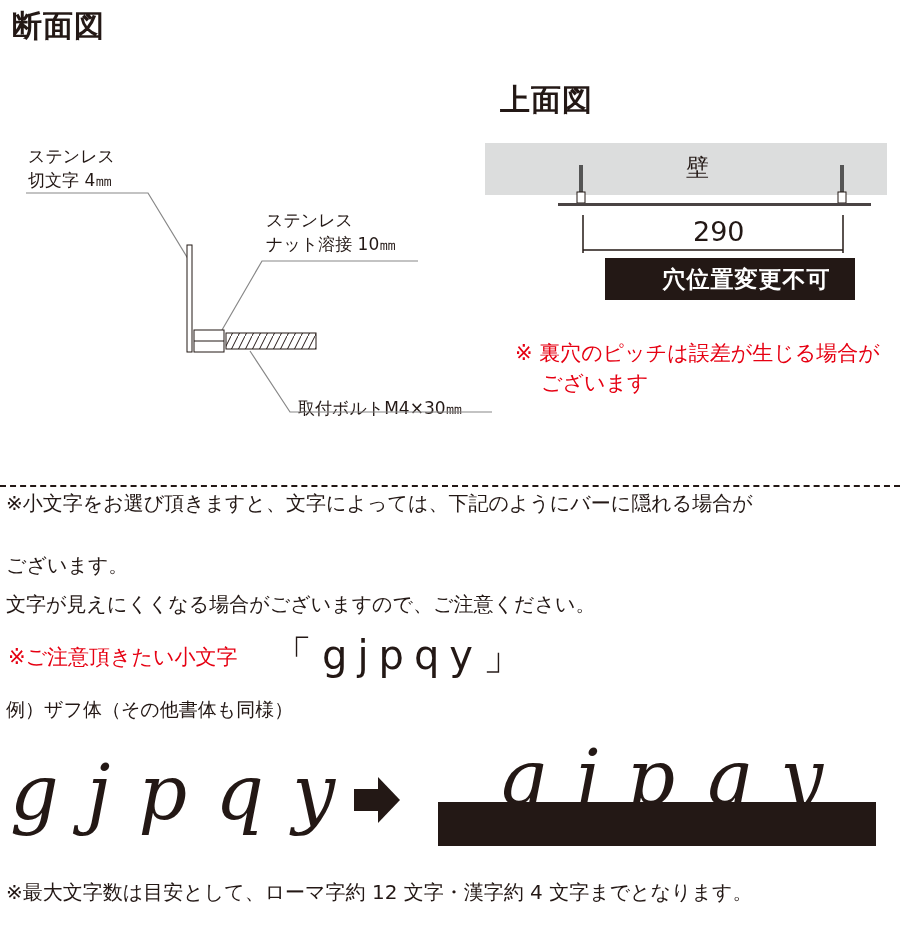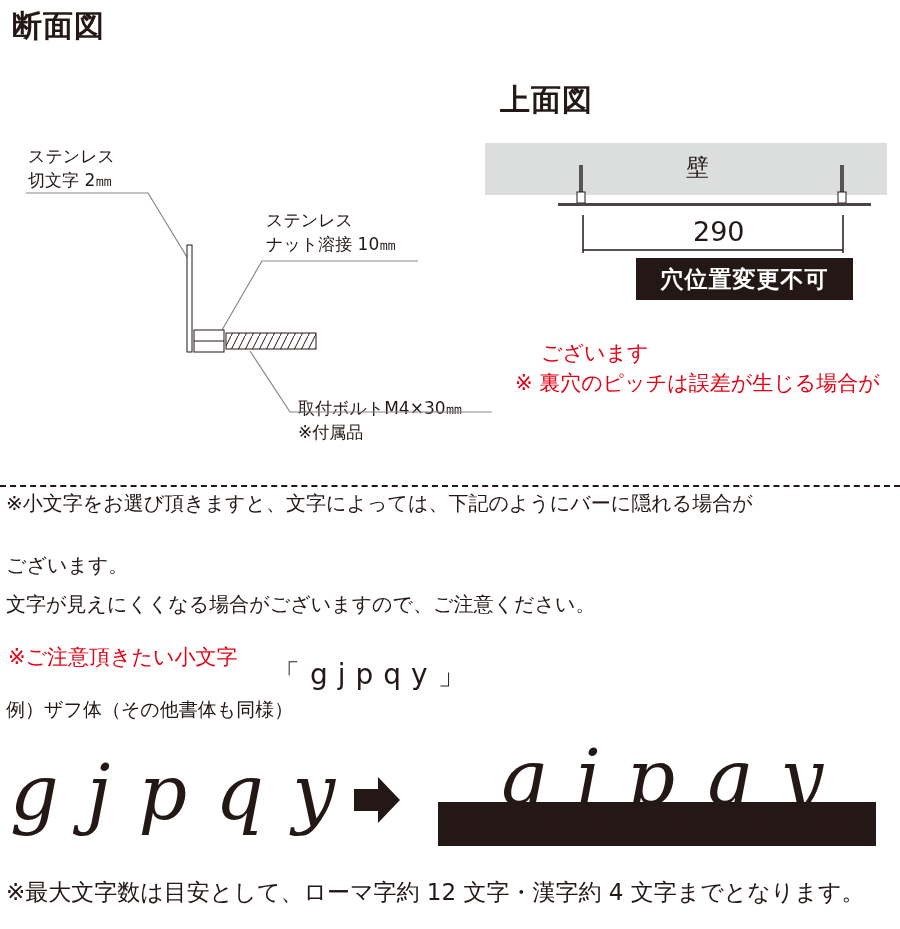--- a/index.html
+++ b/index.html
@@ -8,41 +8,40 @@
     .abs { position: absolute; }
     .h-title { font-size: 30px; font-weight: bold; letter-spacing: 1px; font-family: Liberation Mono, monospace; }
     .lbl { font-size: 17px; line-height: 24px; color: #231815; white-space: nowrap; }
     .red { color: #e60012; }
     .txt { font-size: 20px; line-height: 30px; white-space: nowrap; color: #231815; }
     .wall { background: #dcdddd; }
     .badge { background: #231815; color: #fff; font-size: 23px; font-weight: bold;
              display: flex; align-items: center; justify-content: center; letter-spacing: 1px; }
     .dash { border-top: 2px dashed #231815; }
     .sample-word { font-family: "DejaVu Serif", "Liberation Serif", serif; font-style: italic; }
-    .gjpqy-big { font-family: "DejaVu Sans", "Liberation Sans", sans-serif; font-size: 28px; letter-spacing: 10px; margin-top: 28px; }
+    .gjpqy-big { font-family: "DejaVu Sans", "Liberation Sans", sans-serif; font-size: 40px; letter-spacing: 10px; }
     .bar { background: #231815; }
   </style>
 </head>
 <body>
 
 <div class="abs h-title" style="left:12px; top:6px;">断面図</div>
 
 <div class="abs lbl" style="left:28px; top:144px;">
   <div>ステンレス</div>
-  <div>切文字 2㎜</div>
+  <div>切文字 4㎜</div>
 </div>
 
 <div class="abs lbl" style="left:266px; top:208px;">
   <div>ステンレス</div>
   <div>ナット溶接 10㎜</div>
 </div>
 
 <div class="abs lbl" style="left:298px; top:364px;margin-top:32px;">
   <div>取付ボルトM4×30㎜</div>
-  <div>※付属品</div>
 </div>
 
 <svg class="abs" style="left:0; top:0;" width="500" height="430">
 
   <polyline points="26,193 148,193 190,262" fill="none" stroke="#888" stroke-width="1.2"></polyline>
 
   <polyline points="418,261 262,261 222,330" fill="none" stroke="#888" stroke-width="1.2"></polyline>
 
   <polyline points="250,351 290,412 492,412" fill="none" stroke="#888" stroke-width="1.2"></polyline>
 
@@ -72,25 +71,25 @@
   <rect x="298" y="32" width="8" height="11" fill="#fff" stroke="#231815" stroke-width="1"></rect>
 
   <rect x="18" y="43" width="313" height="3" fill="#4a4444"></rect>
 
   <line x1="43" y1="55" x2="43" y2="93" stroke="#231815" stroke-width="1.5"></line>
   <line x1="303" y1="55" x2="303" y2="93" stroke="#231815" stroke-width="1.5"></line>
   <line x1="43" y1="90" x2="303" y2="90" stroke="#231815" stroke-width="1.5"></line>
 </svg>
 <div class="abs" style="left:693px; top:216px; font-size:27px;">290</div>
 
-<div class="abs badge" style="left:636px; top:258px; width:217px; height:42px;">穴位置変更不可</div>
+<div class="abs badge" style="left:605px; top:258px; width:217px; height:42px;padding-left:33px;">穴位置変更不可</div>
 
 <div class="abs red" style="left:515px; top:338px; font-size:21px; line-height:30px; white-space:nowrap;">
+  <div>※ 裏穴のピッチは誤差が生じる場合が</div>
   <div style="padding-left:26px;">ございます</div>
-  <div>※ 裏穴のピッチは誤差が生じる場合が</div>
 </div>
 
 <div class="abs dash" style="left:0; top:485px; width:900px;"></div>
 
 <div class="abs txt" style="left:6px; top:488px;">※小文字をお選び頂きますと、文字によっては、下記のようにバーに隠れる場合が</div>
 <div class="abs txt" style="left:6px; top:550px;">ございます。</div>
 <div class="abs txt" style="left:6px; top:589px;">文字が見えにくくなる場合がございますので、ご注意ください。</div>
 
 <div class="abs red" style="left:8px; top:643px; font-size:21px; white-space:nowrap;">※ご注意頂きたい小文字</div>
 <div class="abs gjpqy-big" style="left:272px; top:628px; white-space:nowrap;">「gjpqy」</div>
@@ -102,13 +101,13 @@
 <svg class="abs" style="left:352px; top:775px;" width="50" height="48">
   <rect x="2" y="14" width="26" height="22" fill="#231815"></rect>
   <polygon points="26,2 48,25 26,48" fill="#231815"></polygon>
 </svg>
 
 <div class="abs" style="left:438px; top:735px; width:440px; height:68px; overflow:hidden;">
   <div class="sample-word" style="position:absolute; left:60px; top:-2px; font-size:76px; line-height:90px; white-space:nowrap; letter-spacing:2px;">g j p q y</div>
 </div>
 <div class="abs bar" style="left:438px; top:802px; width:438px; height:44px;"></div>
 
-<div class="abs txt" style="left:6px; top:877px; font-size:23px;">※最大文字数は目安として、ローマ字約 12 文字・漢字約 4 文字までとなります。</div>
+<div class="abs txt" style="left:6px; top:877px; font-size:20px;">※最大文字数は目安として、ローマ字約 12 文字・漢字約 4 文字までとなります。</div>
 
 </body></html>

